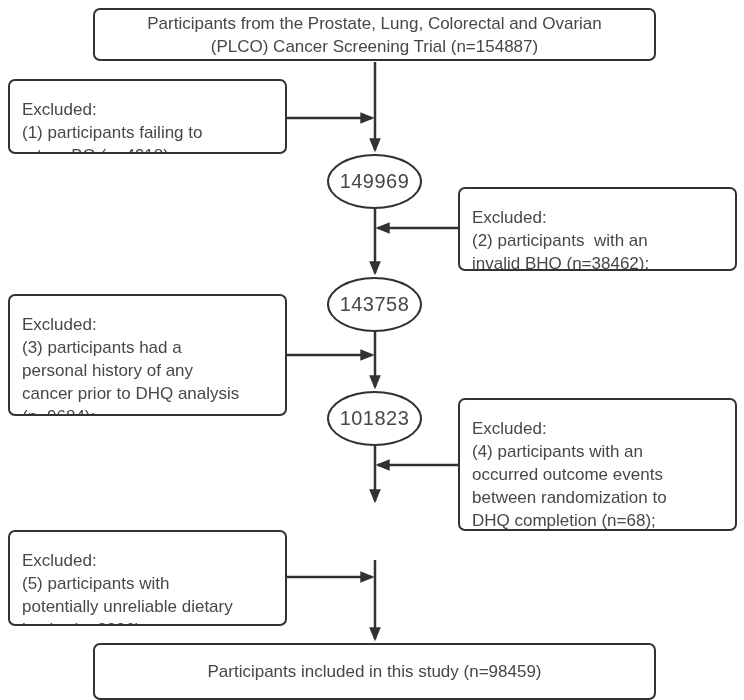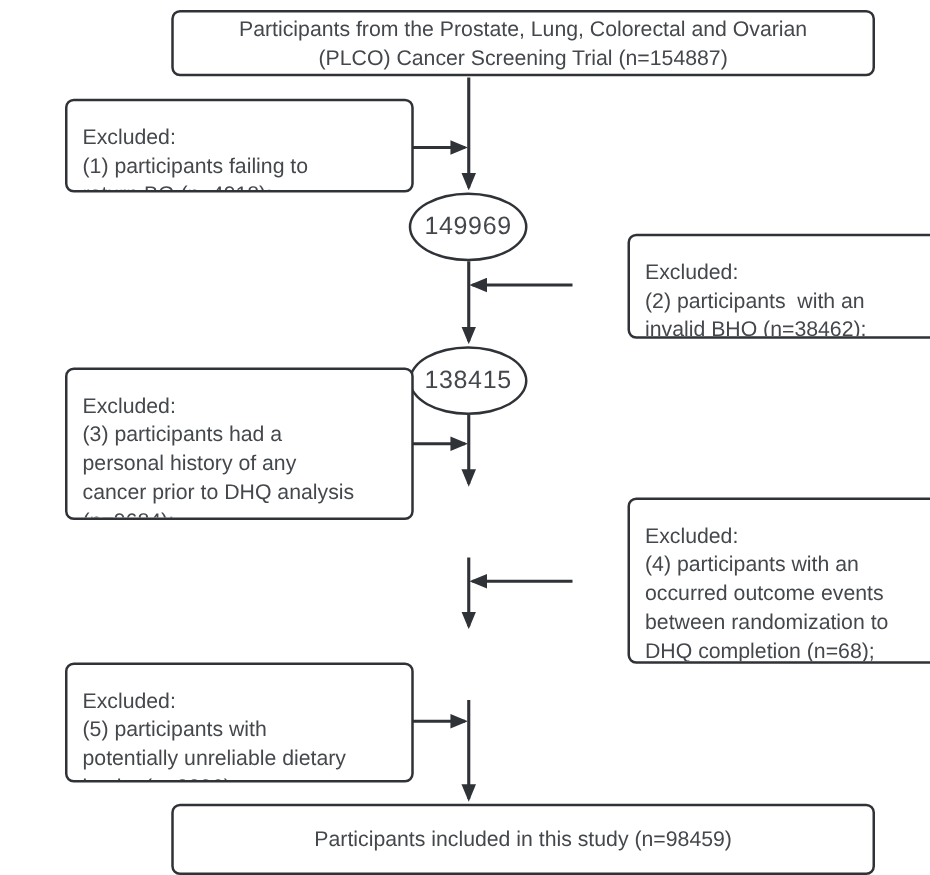--- a/index.html
+++ b/index.html
@@ -35,21 +35,20 @@
     fill: var(--line);
   }
   .node {
     position: absolute;
     box-sizing: border-box;
     background: var(--background);
     border: 2.5px solid var(--line);
   }
   .rect {
     border-radius: 7px;
-    margin-left: 44px;
   }
   .center-text {
     display: flex;
     align-items: center;
     justify-content: center;
     text-align: center;
     font-size: 17px;
     line-height: 23px;
     white-space: pre-wrap;
   }
@@ -112,28 +111,29 @@
   <div class="node rect excl excl-1">Excluded:
 (1) participants failing to
 return BQ (n=4918);</div>
 
   <div class="node ellipse ell-1">149969</div>
 
   <div class="node rect excl excl-2">Excluded:
 (2) participants  with an
 invalid BHQ (n=38462);</div>
 
-  <div class="node ellipse ell-2">138415</div>
+  <div class="node ellipse ell-2">143758</div>
 
   <div class="node rect excl excl-3">Excluded:
 (3) participants had a
 personal history of any
 cancer prior to DHQ analysis
 (n=9684);</div>
 
+  <div class="node ellipse ell-3">101823</div>
 
   <div class="node rect excl excl-4">Excluded:
 (4) participants with an
 occurred outcome events
 between randomization to
 DHQ completion (n=68);</div>
 
 
   <div class="node rect excl excl-5">Excluded:
 (5) participants with

